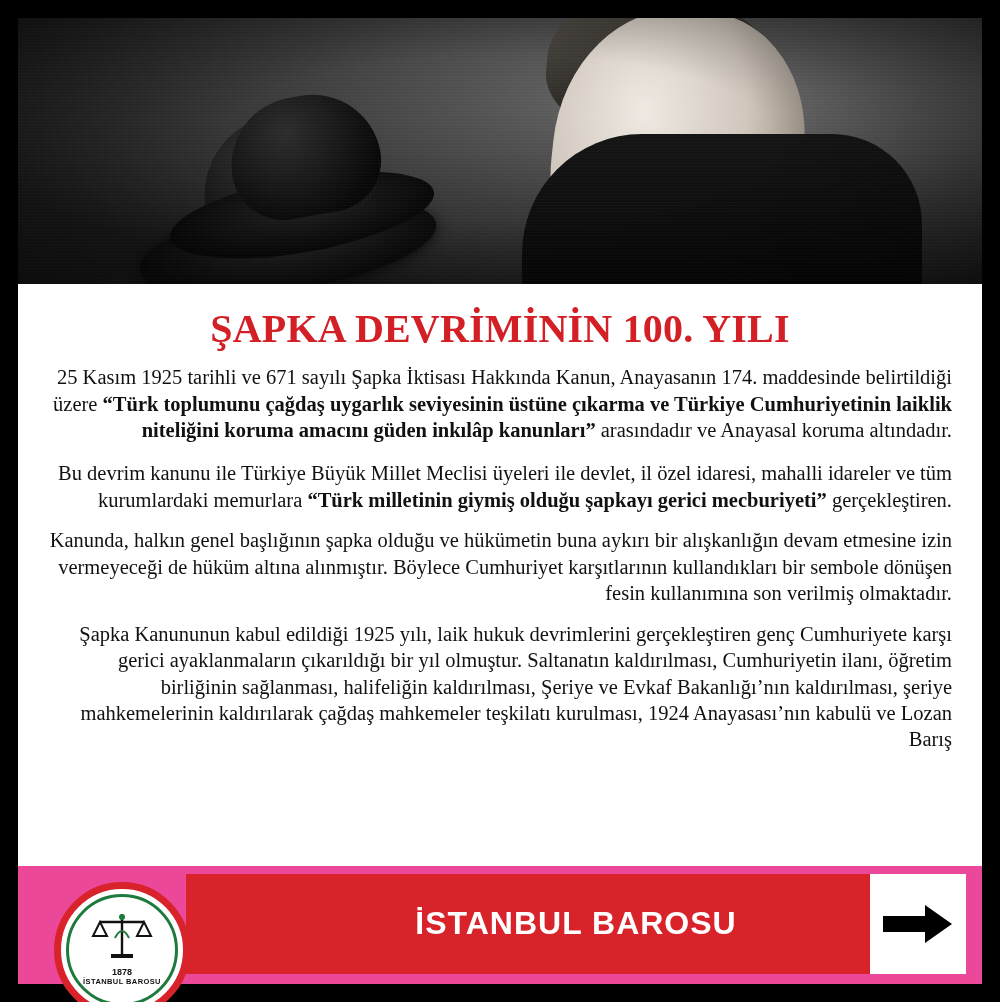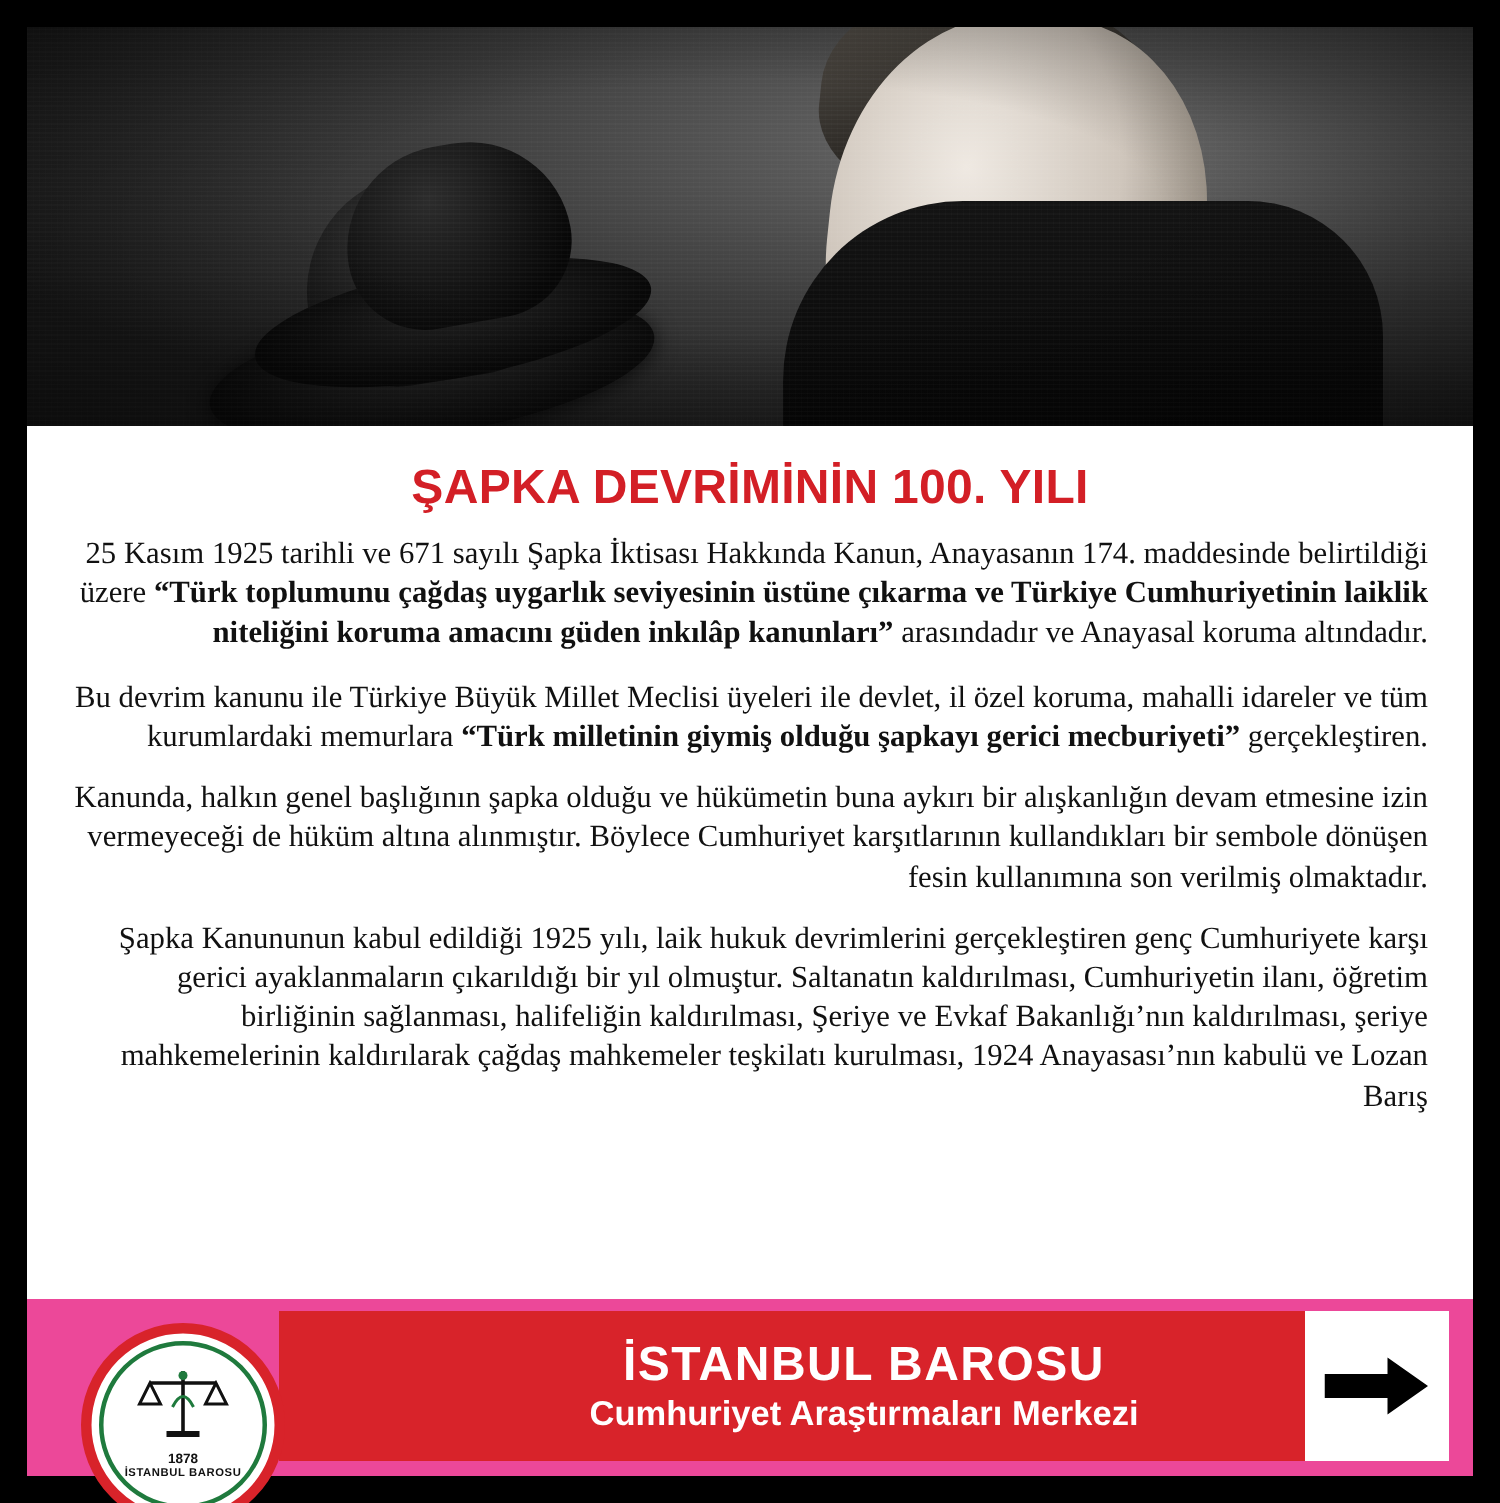--- a/index.html
+++ b/index.html
@@ -121,23 +121,23 @@
   .content {
     flex: 1 1 auto;
     padding: 18px 30px 0 30px;
     box-sizing: border-box;
     background: #ffffff;
     overflow: hidden;
   }
   .headline {
     text-align: center;
     color: #d31f26;
-    font-family: Liberation Sans, sans-serif;
-    font-weight: bold;
-    font-size: 32px;
+    font-family: Liberation Serif, serif;
+    font-weight: bold;
+    font-size: 40px;
     letter-spacing: 0.2px;
     line-height: 1.05;
     margin: 6px 0 14px 0;
   }
   .para {
     color: #111111;
     font-size: 20.5px;
     line-height: 1.30;
     text-align: right;
     margin: 0 0 14px 0;
@@ -255,33 +255,32 @@
     <div class="grain"></div>
     <div class="photo-vignette"></div>
   </div>
 
   <div class="content">
 
     <h1 class="headline">ŞAPKA DEVRİMİNİN 100. YILI</h1>
 
     <p class="para p1"><span>25 Kasım 1925 tarihli ve 671 sayılı Şapka İktisası Hakkında Kanun, Anayasanın 174. maddesinde belirtildiği üzere </span><b>“Türk toplumunu çağdaş uygarlık seviyesinin üstüne çıkarma ve Türkiye Cumhuriyetinin laiklik niteliğini koruma amacını güden inkılâp kanunları”</b><span> arasındadır ve Anayasal koruma altındadır.</span></p>
 
-    <p class="para"><span>Bu devrim kanunu ile Türkiye Büyük Millet Meclisi üyeleri ile devlet, il özel koruma, mahalli idareler ve tüm kurumlardaki memurlara </span><b>“Türk milletinin giymiş olduğu şapkayı gerici mecburiyeti”</b><span> gerçekleştiren.</span></p>
+    <p class="para"><span>Bu devrim kanunu ile Türkiye Büyük Millet Meclisi üyeleri ile devlet, il özel idaresi, mahalli idareler ve tüm kurumlardaki memurlara </span><b>“Türk milletinin giymiş olduğu şapkayı gerici mecburiyeti”</b><span> gerçekleştiren.</span></p>
 
     <p class="para">Kanunda, halkın genel başlığının şapka olduğu ve hükümetin buna aykırı bir alışkanlığın devam etmesine izin vermeyeceği de hüküm altına alınmıştır. Böylece Cumhuriyet karşıtlarının kullandıkları bir sembole dönüşen fesin kullanımına son verilmiş olmaktadır.</p>
 
     <p class="para tight">Şapka Kanununun kabul edildiği 1925 yılı, laik hukuk devrimlerini gerçekleştiren genç Cumhuriyete karşı gerici ayaklanmaların çıkarıldığı bir yıl olmuştur. Saltanatın kaldırılması, Cumhuriyetin ilanı, öğretim birliğinin sağlanması, halifeliğin kaldırılması, Şeriye ve Evkaf Bakanlığı’nın kaldırılması, şeriye mahkemelerinin kaldırılarak çağdaş mahkemeler teşkilatı kurulması, 1924 Anayasası’nın kabulü ve Lozan Barış</p>
 
   </div>
 
   <div class="footer">
 
     <div class="redbar">
       <div class="t1">İSTANBUL BAROSU</div>
-      <div class="t2">Cumhuriyet Araştırmaları Merkezi</div>
     </div>
 
     <div class="arrow-box">
       <svg width="70" height="42" viewBox="0 0 70 42">
         <polygon points="0,13 42,13 42,2 69,21 42,40 42,29 0,29" fill="#000000"></polygon>
       </svg>
     </div>
 
     <div class="logo">
       <div class="inner">

